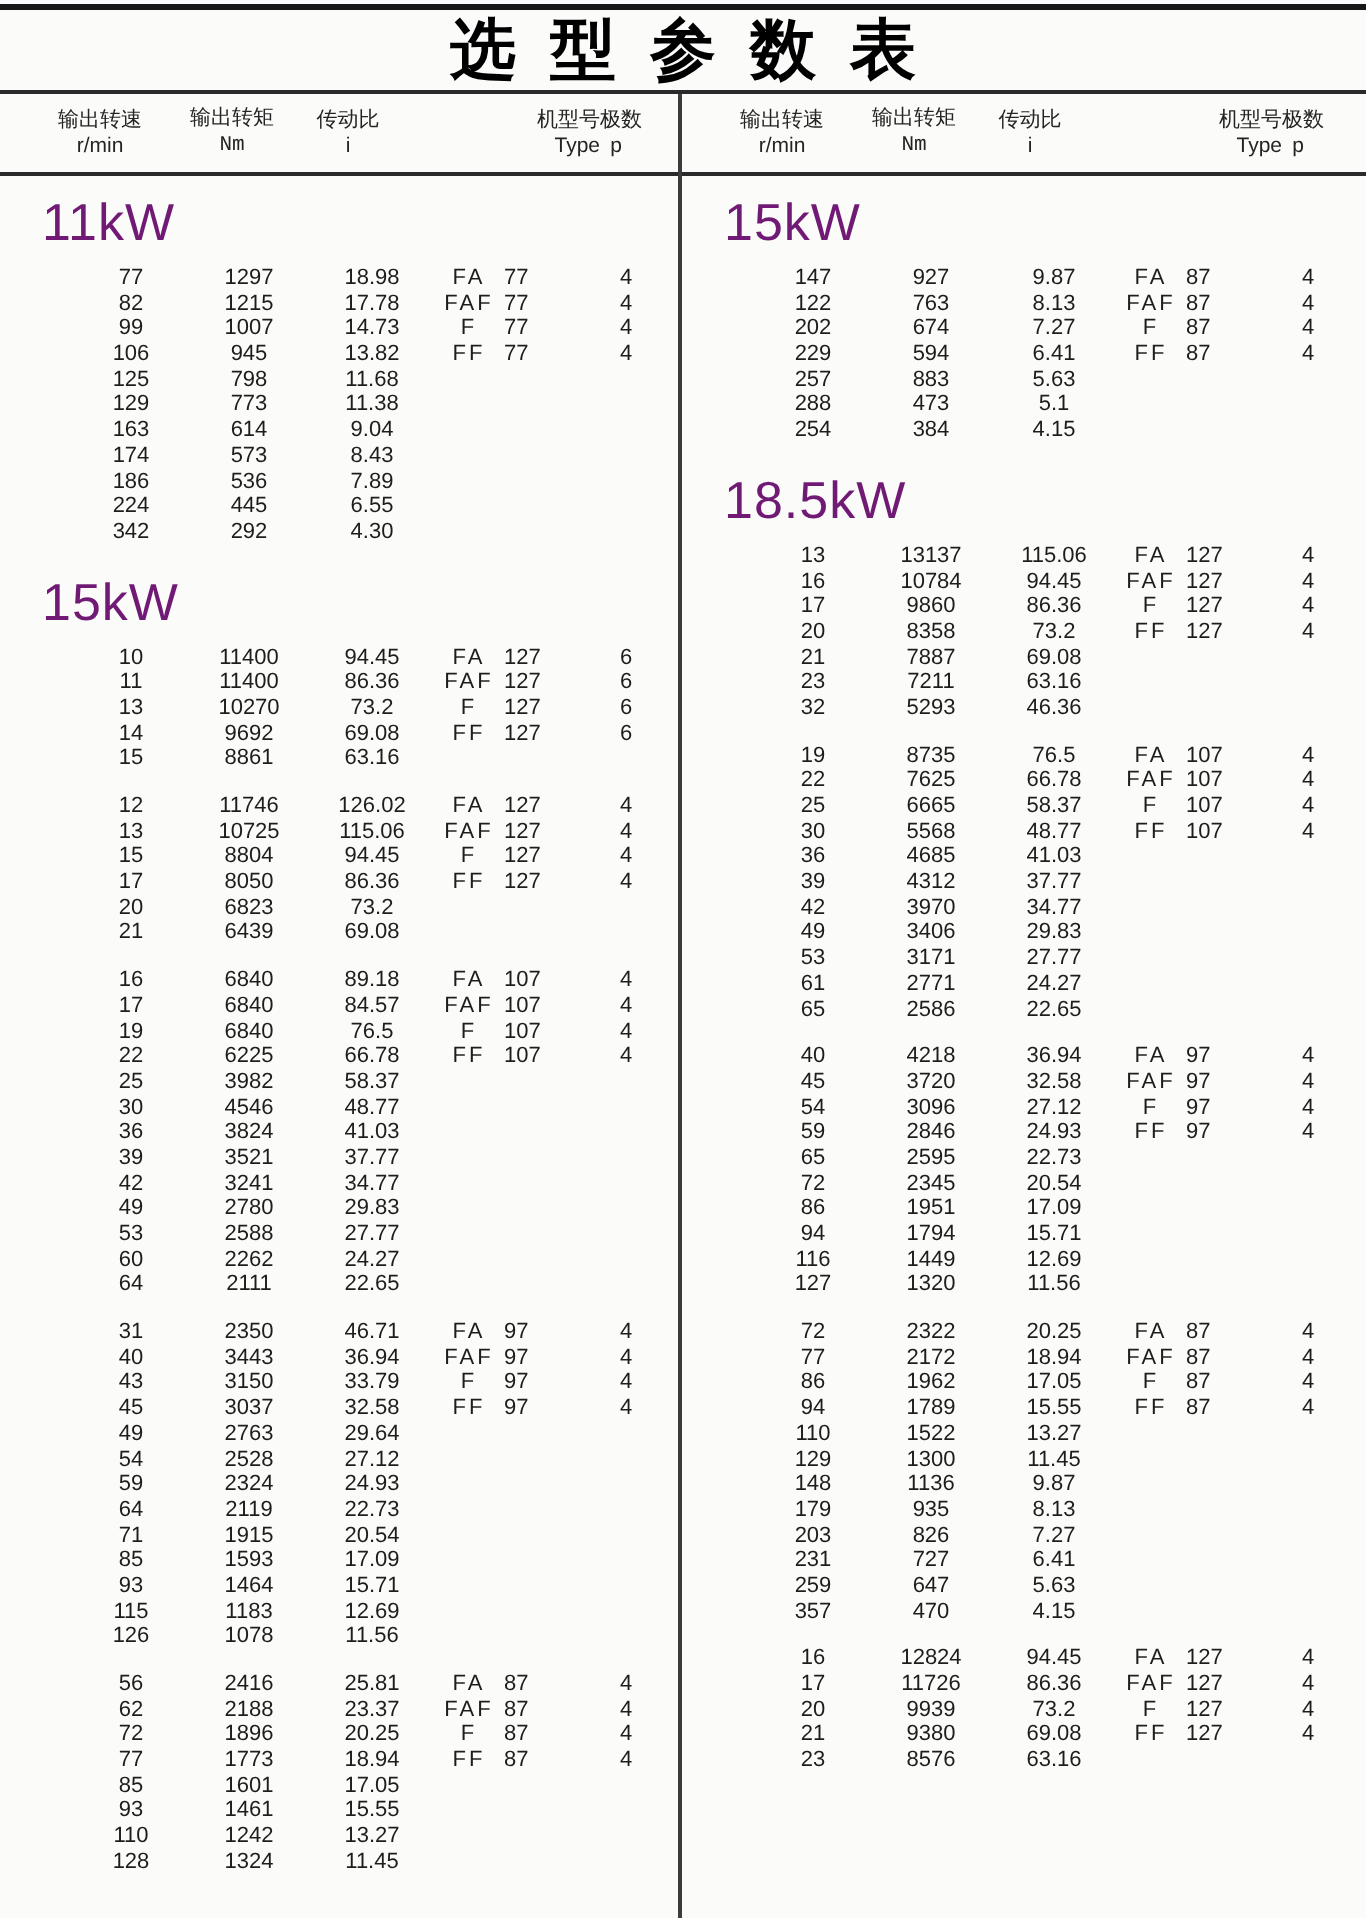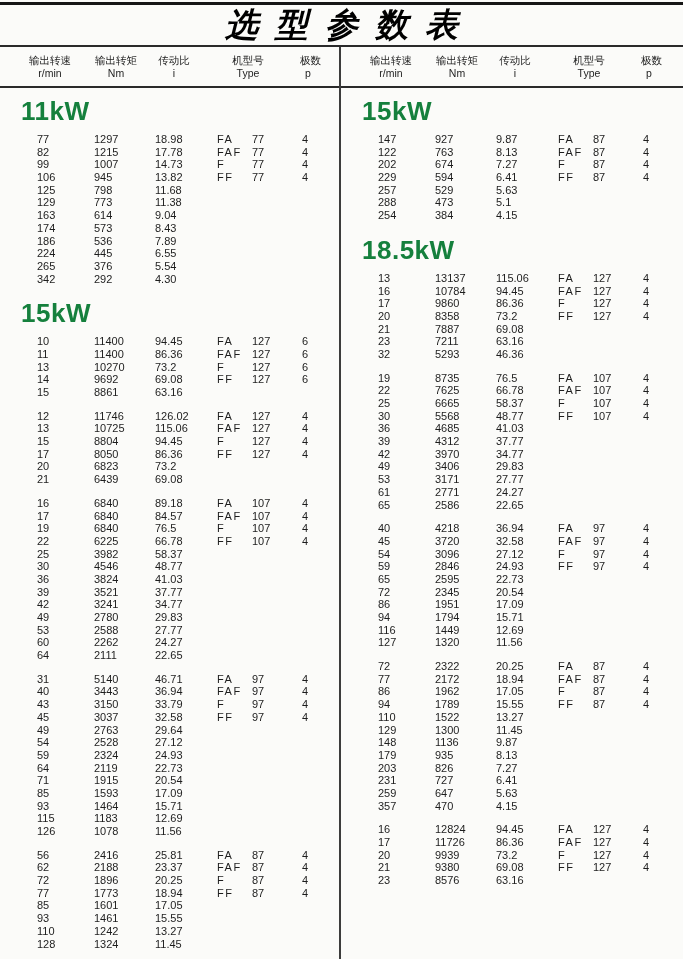--- a/index.html
+++ b/index.html
@@ -5,45 +5,45 @@
   html,body{margin:0;padding:0;}
   body{
     width:683px;height:959px;overflow:hidden;position:relative;
     background:#fbfbf9;color:#1d1d1d;
     font-family:"Liberation Sans","DejaVu Sans",sans-serif;
     -webkit-font-smoothing:antialiased;
   }
   .top-rule{height:3px;background:#161616;margin-top:2px;}
   .page-title{
     font-size:33px;font-weight:bold;color:#000;text-align:center;
-    letter-spacing:17px;padding-left:17px;line-height:37px;margin:1px 0 2px 0;font-style:italic;
+    letter-spacing:17px;padding-left:17px;line-height:37px;margin:1px 0 2px 0;
   }
   .title-rule{border-top:2px solid #2a2a2a;height:0;}
   .columns{display:flex;align-items:stretch;height:913px;}
   .column{width:341px;box-sizing:border-box;}
   .column.left{border-right:2px solid #3c3c3c;}
   .column.right{width:342px;}
   
   .col-header{
     display:flex;padding:7px 12px 6px 0;border-bottom:2px solid #2a2a2a;
     font-size:10.5px;line-height:13px;color:#242424;
   }
   .hcell{text-align:center;white-space:nowrap;}
   .hcell.h-speed{width:60px;margin-left:20px;}
-  .hcell.h-torque{width:72px;}
+  .hcell.h-torque{width:72px;font-family:Liberation Mono, monospace;}
   .hcell.h-ratio{width:44px;}
-  .hcell.h-type{width:104px;}
+  .hcell.h-type{width:104px;text-align:right;}
   .hcell.h-poles{width:16px;}
   .col-body{padding-top:7px;}
   .section-heading{
-    font-size:26px;font-weight:bold;color:#15803d;line-height:28px;
+    font-size:26px;font-weight:normal;color:#701a75;line-height:28px;
     margin:14px 0 8px 21px;letter-spacing:0.5px;
   }
   .section:first-child .section-heading{margin-top:2px;}
-  .block{margin-bottom:11px;}
+  .block{margin-bottom:11px;text-align:center;}
   .row{display:flex;height:12.7px;line-height:12.7px;font-size:11px;white-space:nowrap;color:#1d1d1d;}
   .c-speed{margin-left:37px;width:57px;}
   .c-torque{width:61px;}
   .c-ratio{width:62px;}
   .c-type{width:85px;display:flex;}
   .t-code{width:35px;letter-spacing:1.5px;}
   .c-poles{width:22px;}
 </style>
 </head>
 <body>
@@ -176,30 +176,20 @@
               <span class="c-speed">224</span>
               <span class="c-torque">445</span>
               <span class="c-ratio">6.55</span>
               <span class="c-type">
                 <span class="t-code"></span>
                 <span class="t-size"></span>
               </span>
               <span class="c-poles"></span>
             </div>
             <div class="row">
-              <span class="c-speed">265</span>
-              <span class="c-torque">376</span>
-              <span class="c-ratio">5.54</span>
-              <span class="c-type">
-                <span class="t-code"></span>
-                <span class="t-size"></span>
-              </span>
-              <span class="c-poles"></span>
-            </div>
-            <div class="row">
               <span class="c-speed">342</span>
               <span class="c-torque">292</span>
               <span class="c-ratio">4.30</span>
               <span class="c-type">
                 <span class="t-code"></span>
                 <span class="t-size"></span>
               </span>
               <span class="c-poles"></span>
             </div>
           </div>
@@ -448,21 +438,21 @@
               <span class="c-type">
                 <span class="t-code"></span>
                 <span class="t-size"></span>
               </span>
               <span class="c-poles"></span>
             </div>
           </div>
           <div class="block">
             <div class="row">
               <span class="c-speed">31</span>
-              <span class="c-torque">5140</span>
+              <span class="c-torque">2350</span>
               <span class="c-ratio">46.71</span>
               <span class="c-type">
                 <span class="t-code">FA</span>
                 <span class="t-size">97</span>
               </span>
               <span class="c-poles">4</span>
             </div>
             <div class="row">
               <span class="c-speed">40</span>
               <span class="c-torque">3443</span>
@@ -732,21 +722,21 @@
               <span class="c-torque">594</span>
               <span class="c-ratio">6.41</span>
               <span class="c-type">
                 <span class="t-code">FF</span>
                 <span class="t-size">87</span>
               </span>
               <span class="c-poles">4</span>
             </div>
             <div class="row">
               <span class="c-speed">257</span>
-              <span class="c-torque">529</span>
+              <span class="c-torque">883</span>
               <span class="c-ratio">5.63</span>
               <span class="c-type">
                 <span class="t-code"></span>
                 <span class="t-size"></span>
               </span>
               <span class="c-poles"></span>
             </div>
             <div class="row">
               <span class="c-speed">288</span>
               <span class="c-torque">473</span>

